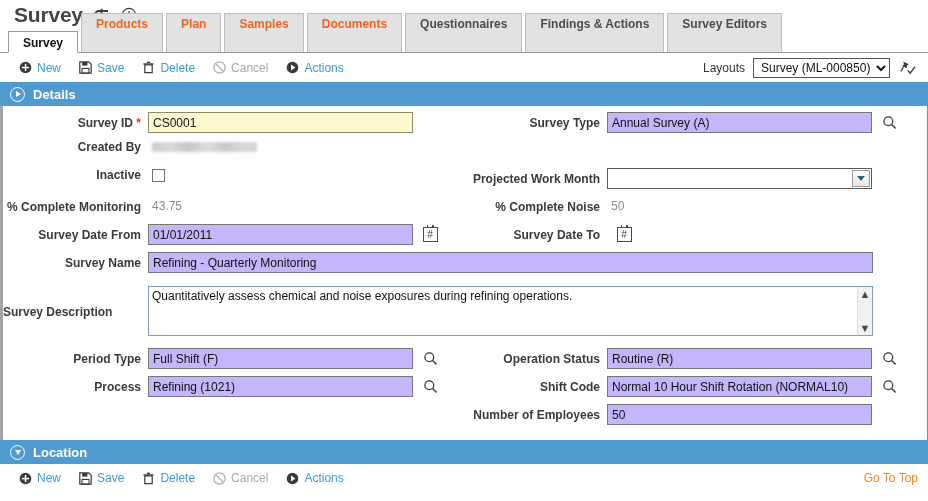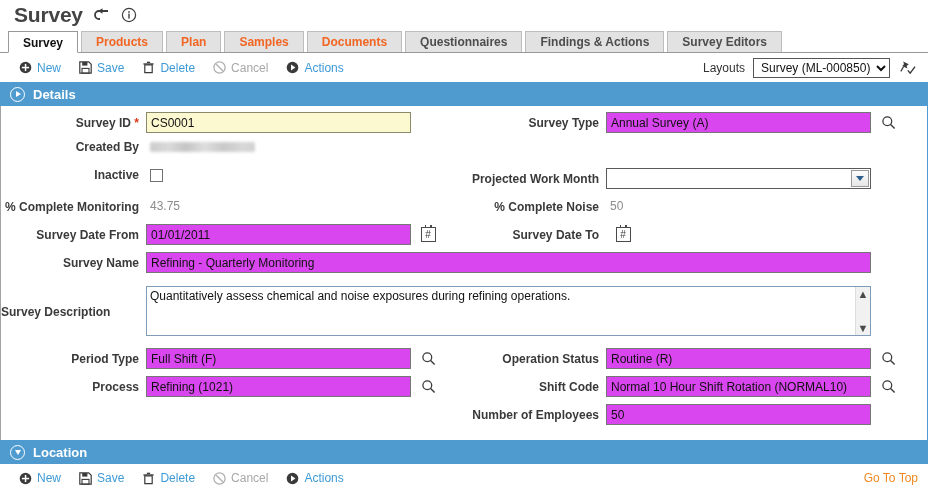--- a/index.html
+++ b/index.html
@@ -42,21 +42,21 @@
   .tabstrip {
     height: 23px;
     display: flex;
     align-items: flex-end;
     padding-left: 8px;
     border-bottom: 1px solid #999999;
     box-sizing: border-box;
     position: relative;
   }
   .tab {
-    height: 21px;
+    height: 39px;
     line-height: 21px;
     padding: 0 14px;
     margin-right: 3px;
     font-size: 12px;
     font-weight: bold;
     background: #e2e2e2;
     border: 1px solid #bdbdbd;
     border-bottom: none;
     box-sizing: border-box;
     white-space: nowrap;
@@ -146,21 +146,21 @@
   .tri-down {
     width: 0; height: 0;
     border-top: 5px solid #ffffff;
     border-left: 3.5px solid transparent;
     border-right: 3.5px solid transparent;
     margin-top: 1.5px;
   }
 
   
   .form-body {
-    border-left: 1px solid #a3a3a3;
+    border-left: 3px solid #a3a3a3;
     border-right: 1px solid #4f9bcf;
     box-sizing: border-box;
     padding: 6px 0 4px 0;
     height: 334px;
   }
   .frow { display: flex; align-items: flex-start; height: 28px; }
   .fcol { display: flex; align-items: center; }
   .fcol.left { width: 460px; }
   .fcol.right { width: 466px; }
   .flabel {
@@ -172,21 +172,21 @@
     box-sizing: border-box;
     white-space: nowrap;
   }
   .fcol.left .flabel { width: 145px; }
   .fcol.right .flabel { width: 145px; }
   .req { color: #e03a1e; font-weight: bold; }
 
   .fld {
     height: 21px;
     border: 1px solid #767676;
-    background: #d946ef;
+    background: #c4b5fd;
     box-sizing: border-box;
     font-family: "Liberation Sans", sans-serif;
     font-size: 12px;
     color: #111111;
     padding: 0 4px;
     line-height: 19px;
     outline: none;
   }
   .fld.w265 { width: 265px; }
   .fld.yellow { background: #fcf8d0; border: 1px solid #8a8a6a; }

